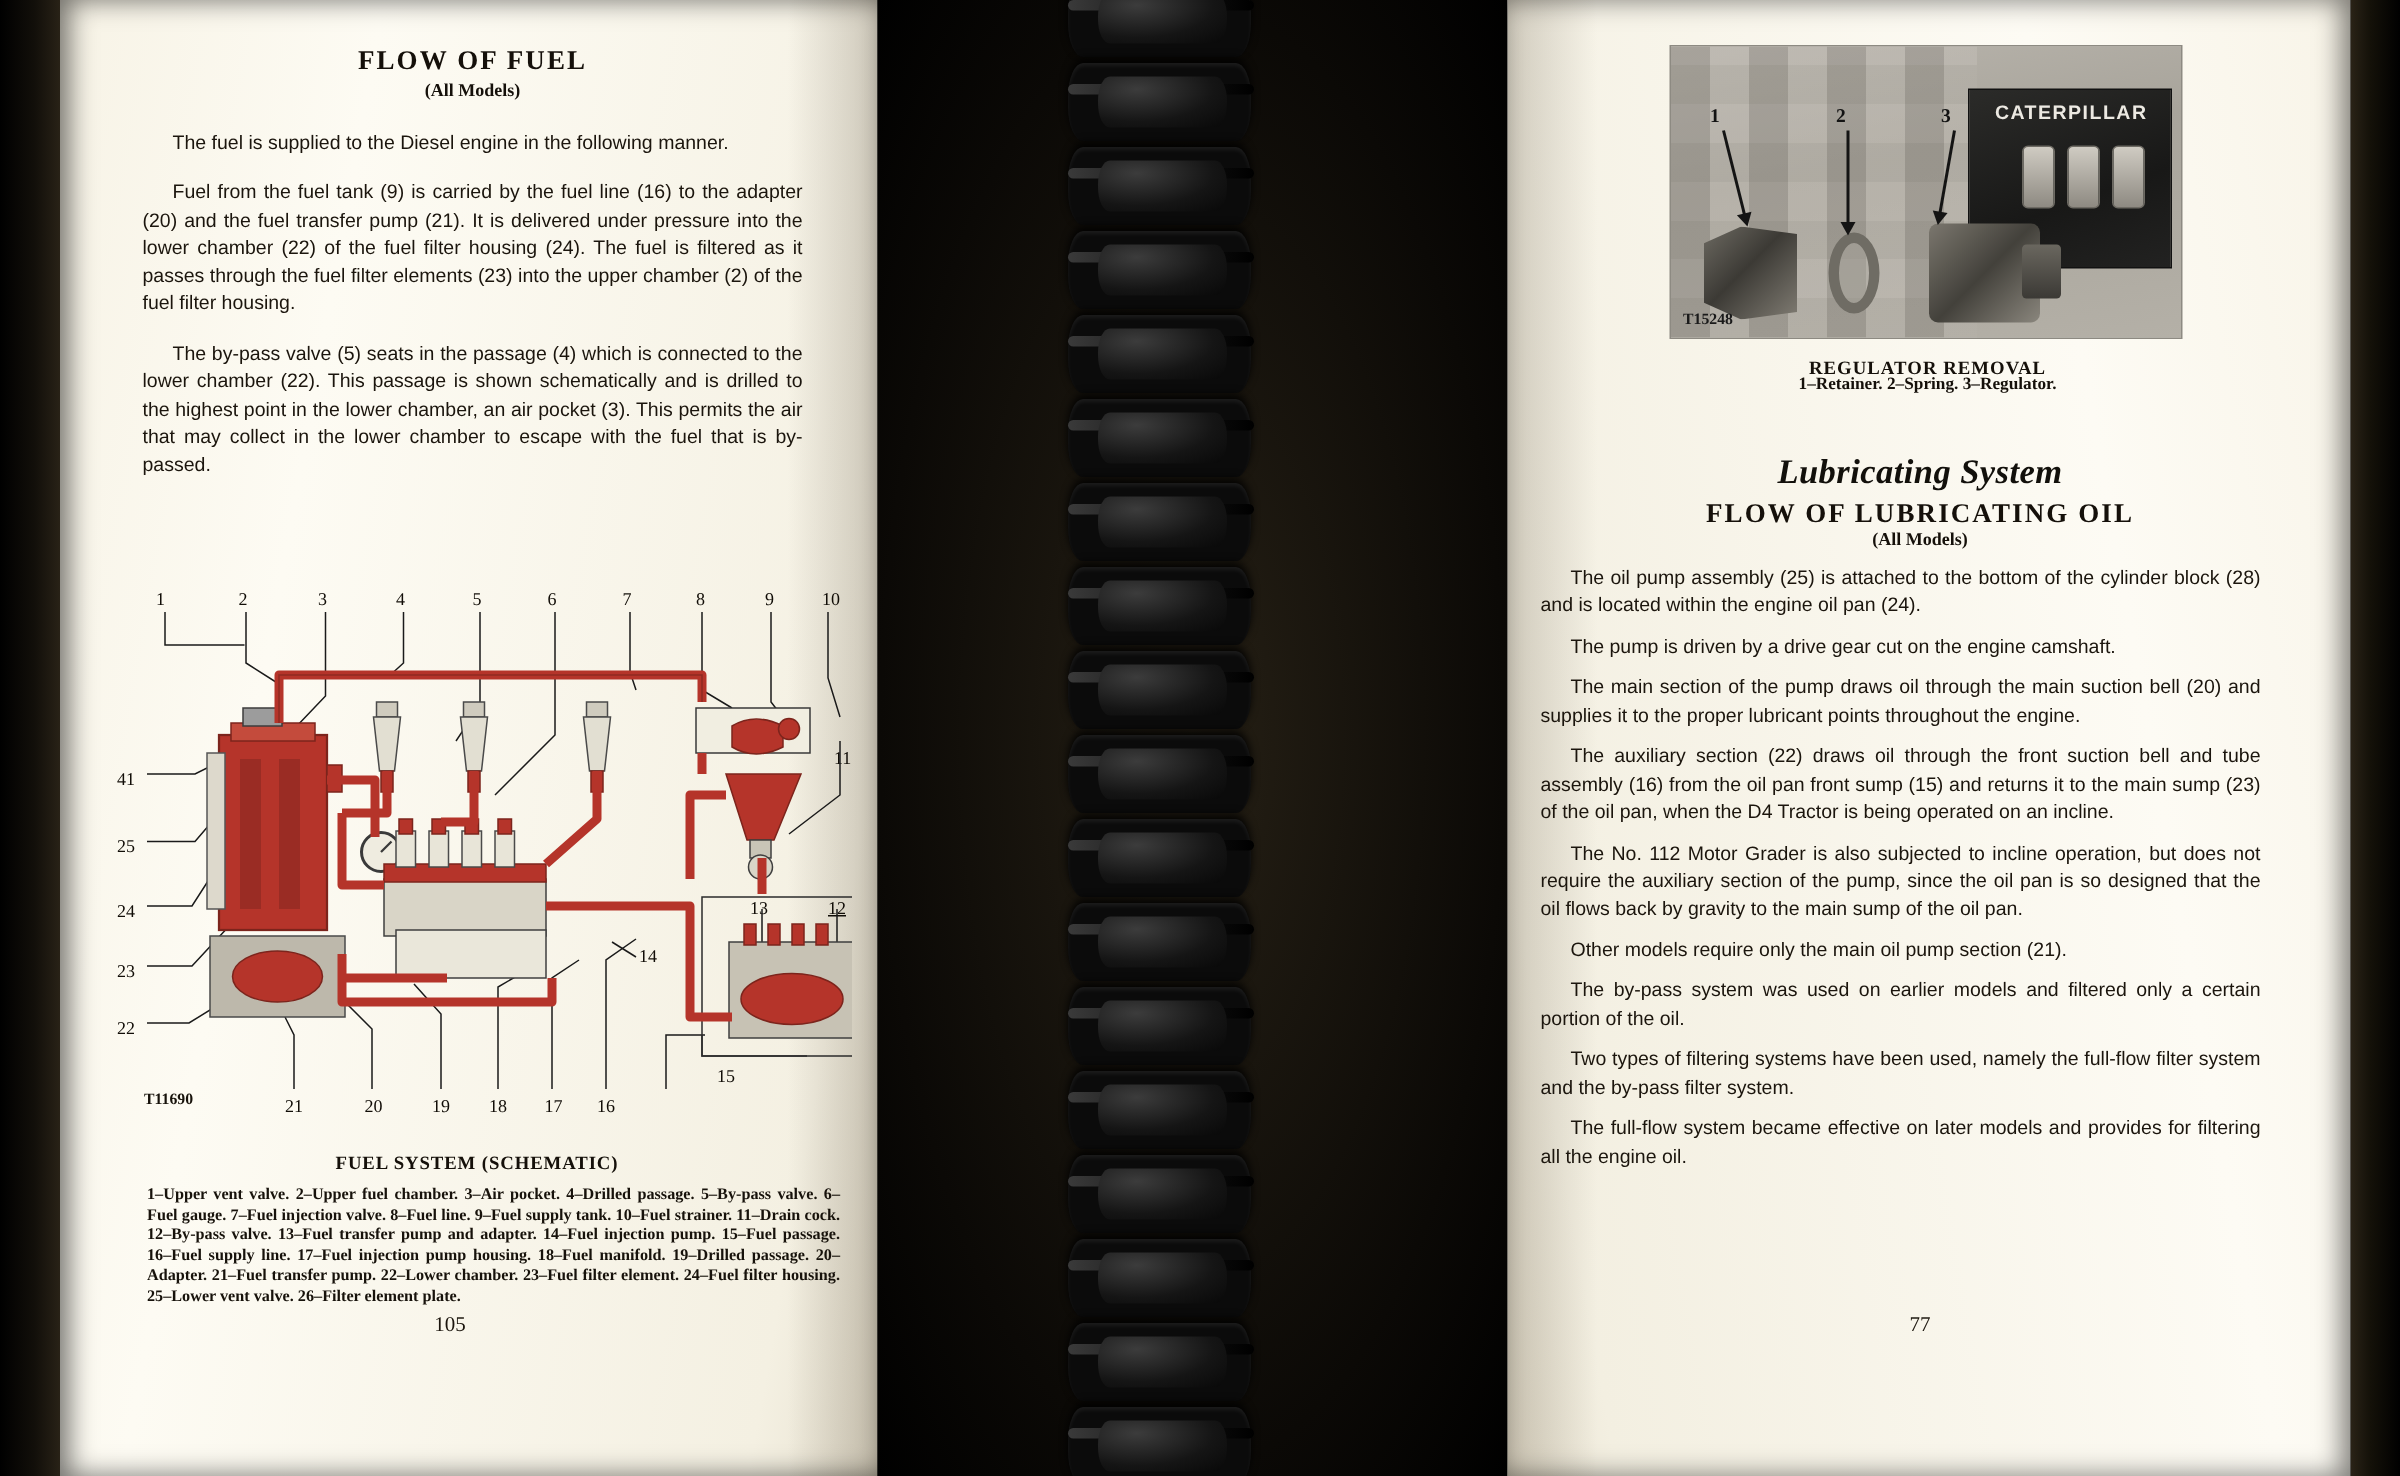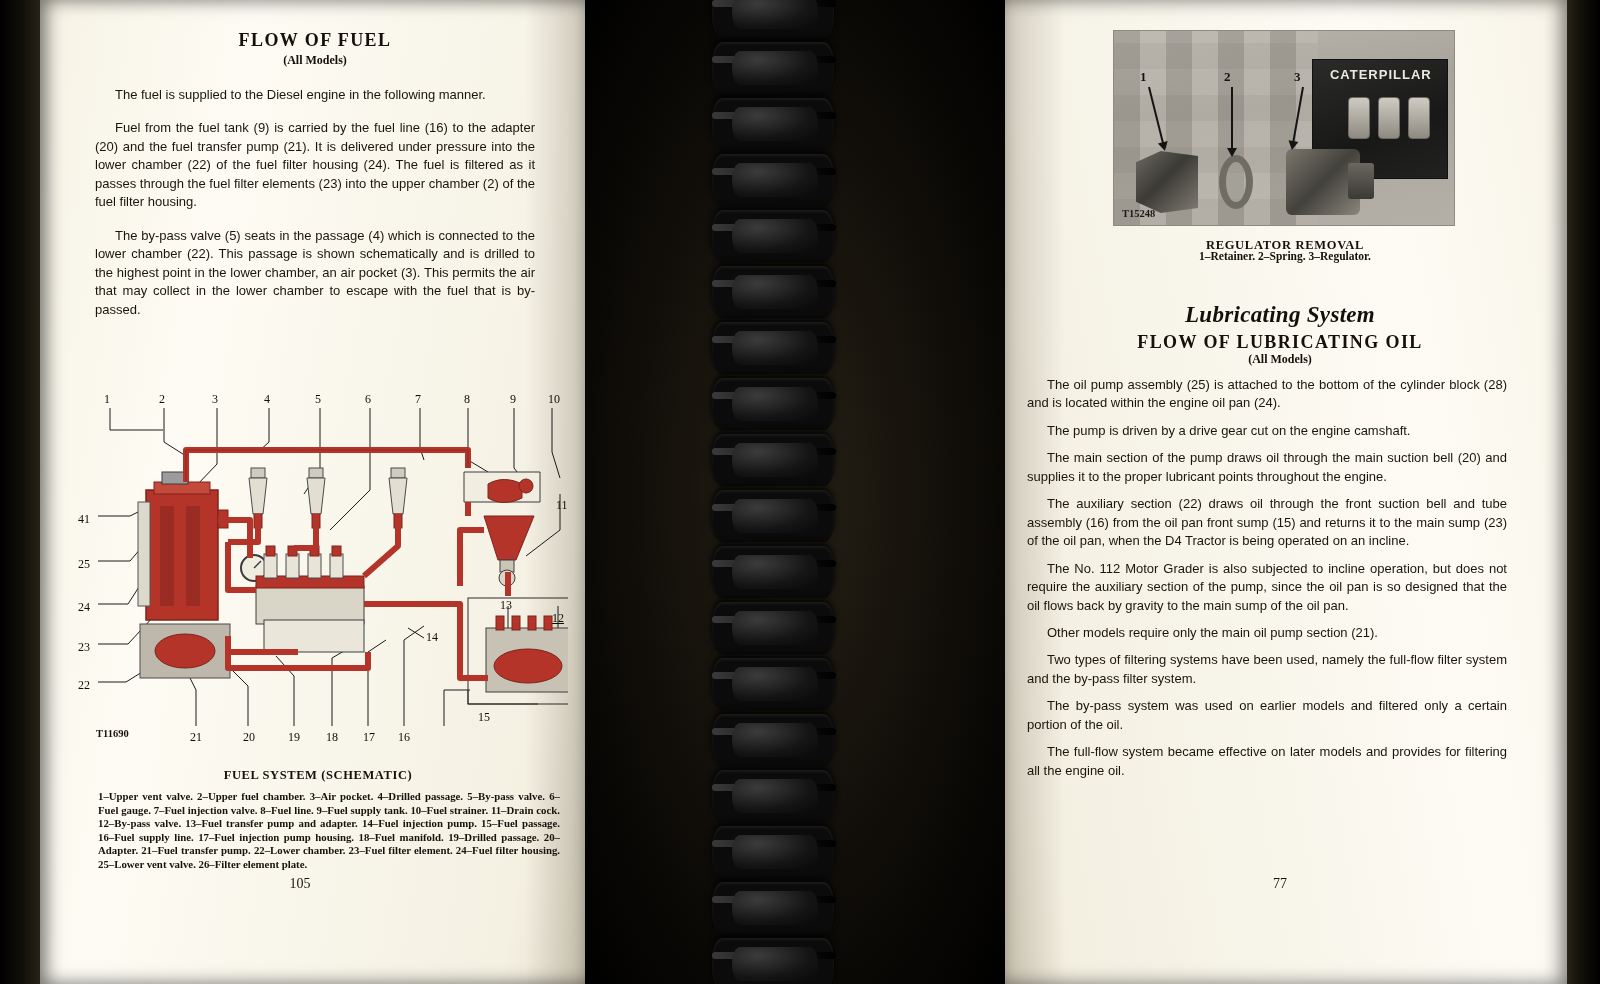--- a/index.html
+++ b/index.html
@@ -242,21 +242,21 @@
       <div class="callout" style="left:480px; top:2px;">10</div>
 
       <div class="callout" style="left:10px; top:122px;">41</div>
       <div class="callout" style="left:10px; top:167px;">25</div>
       <div class="callout" style="left:10px; top:210px;">24</div>
       <div class="callout" style="left:10px; top:250px;">23</div>
       <div class="callout" style="left:10px; top:288px;">22</div>
 
       <div class="callout" style="left:488px; top:108px;text-align:right;">11</div>
       <div class="callout" style="left:432px; top:208px;">13</div>
-      <div class="callout" style="left:484px; top:221px;text-decoration:underline;">12</div>
+      <div class="callout" style="left:484px; top:208px;text-decoration:underline;">12</div>
 
       <div class="callout" style="left:358px; top:240px;">14</div>
 
       <div class="callout" style="left:122px; top:340px;">21</div>
       <div class="callout" style="left:175px; top:340px;">20</div>
       <div class="callout" style="left:220px; top:340px;">19</div>
       <div class="callout" style="left:258px; top:340px;">18</div>
       <div class="callout" style="left:295px; top:340px;">17</div>
       <div class="callout" style="left:330px; top:340px;">16</div>
       <div class="callout" style="left:370px; top:320px;margin-left:40px;">15</div>
@@ -458,21 +458,21 @@
     <div class="heading1" style="position:absolute; left:40px; top:332px; width:470px;">FLOW OF LUBRICATING OIL</div>
     <div class="heading-sub" style="position:absolute; left:40px; top:350px; width:470px;">(All Models)</div>
 
     <div class="col" style="left:22px; top:376px; width:480px;">
       <p class="body">The oil pump assembly (25) is attached to the bottom of the cylinder block (28) and is located within the engine oil pan (24).</p>
       <p class="body">The pump is driven by a drive gear cut on the engine camshaft.</p>
       <p class="body">The main section of the pump draws oil through the main suction bell (20) and supplies it to the proper lubricant points throughout the engine.</p>
       <p class="body">The auxiliary section (22) draws oil through the front suction bell and tube assembly (16) from the oil pan front sump (15) and returns it to the main sump (23) of the oil pan, when the D4 Tractor is being operated on an incline.</p>
       <p class="body">The No. 112 Motor Grader is also subjected to incline operation, but does not require the auxiliary section of the pump, since the oil pan is so designed that the oil flows back by gravity to the main sump of the oil pan.</p>
       <p class="body">Other models require only the main oil pump section (21).</p>
+      <p class="body">The by-pass system was used on earlier models and filtered only a certain portion of the oil.</p>
       <p class="body">Two types of filtering systems have been used, namely the full-flow filter system and the by-pass filter system.</p>
-      <p class="body">The by-pass system was used on earlier models and filtered only a certain portion of the oil.</p>
       <p class="body">The full-flow system became effective on later models and provides for filtering all the engine oil.</p>
     </div>
 
     <div class="page-num" style="position:absolute; left:40px; top:876px; width:470px;">77</div>
   </div>
 
 </div>
 
 </body></html>

